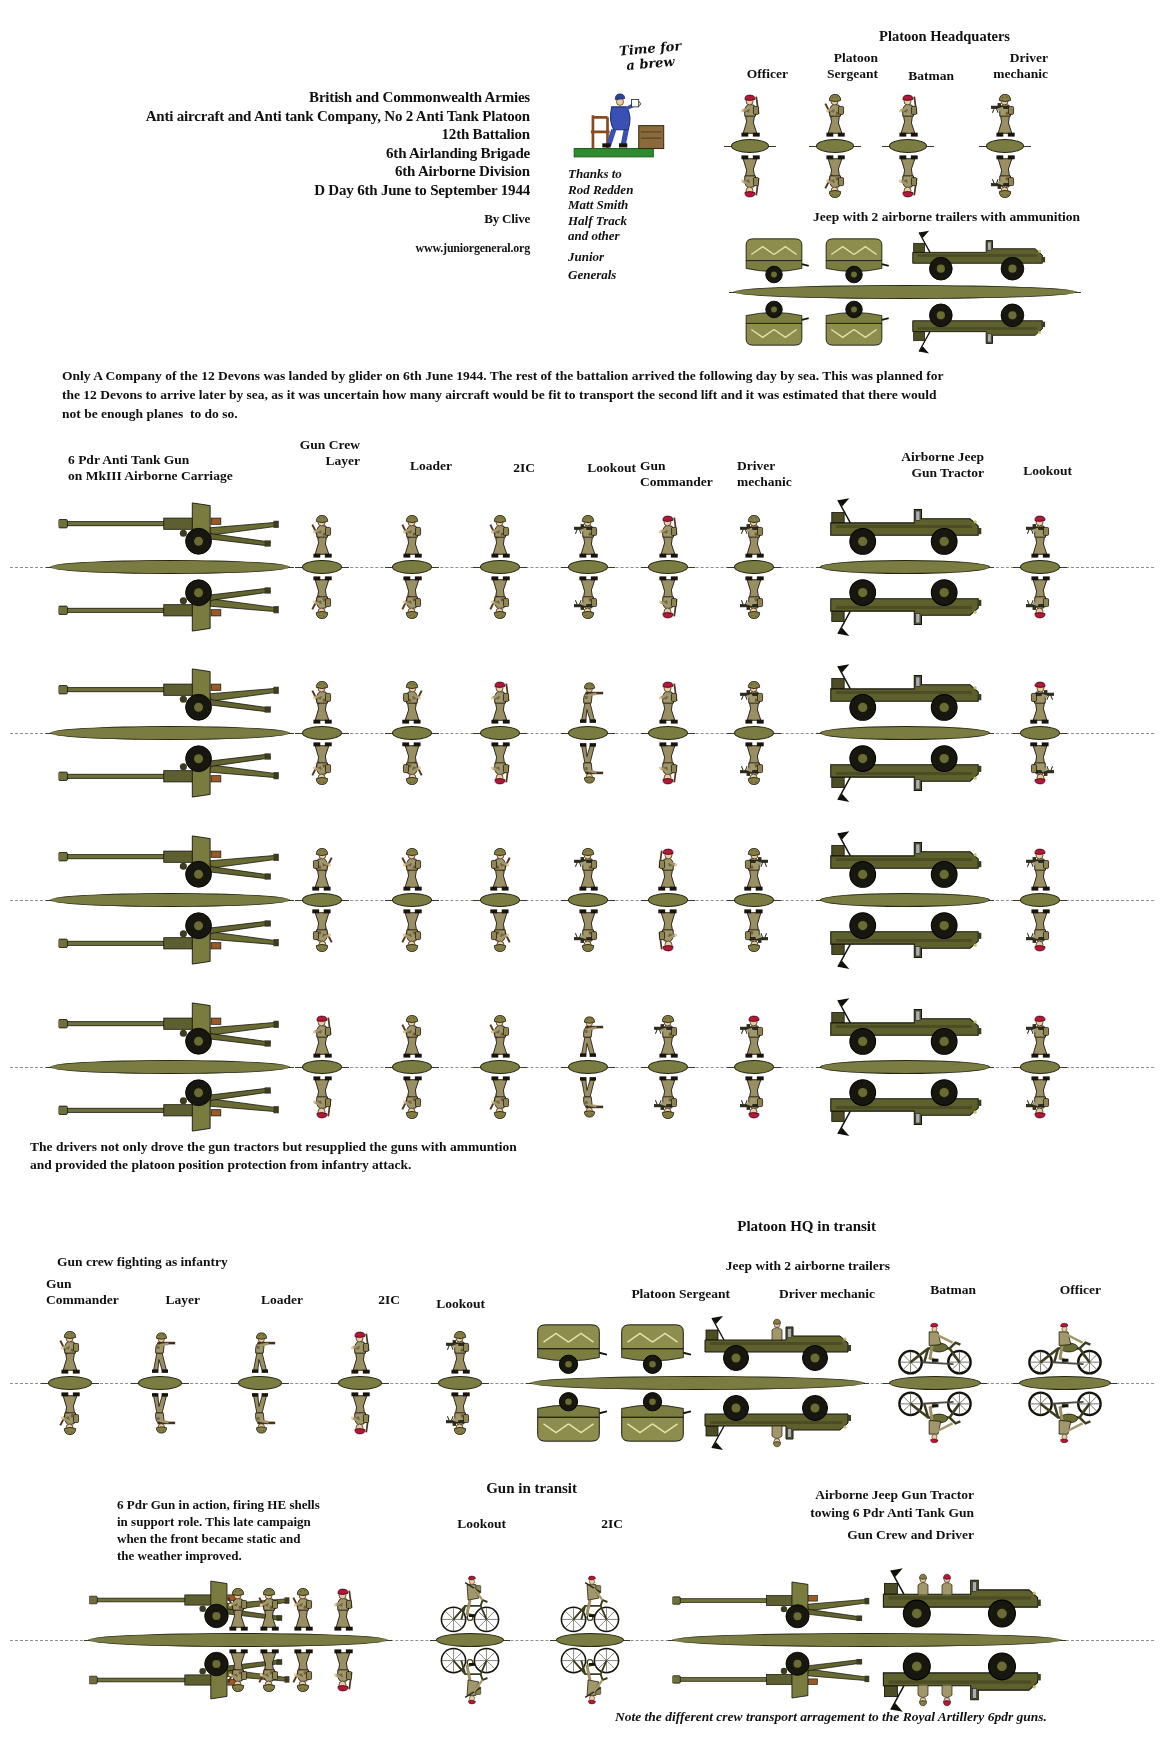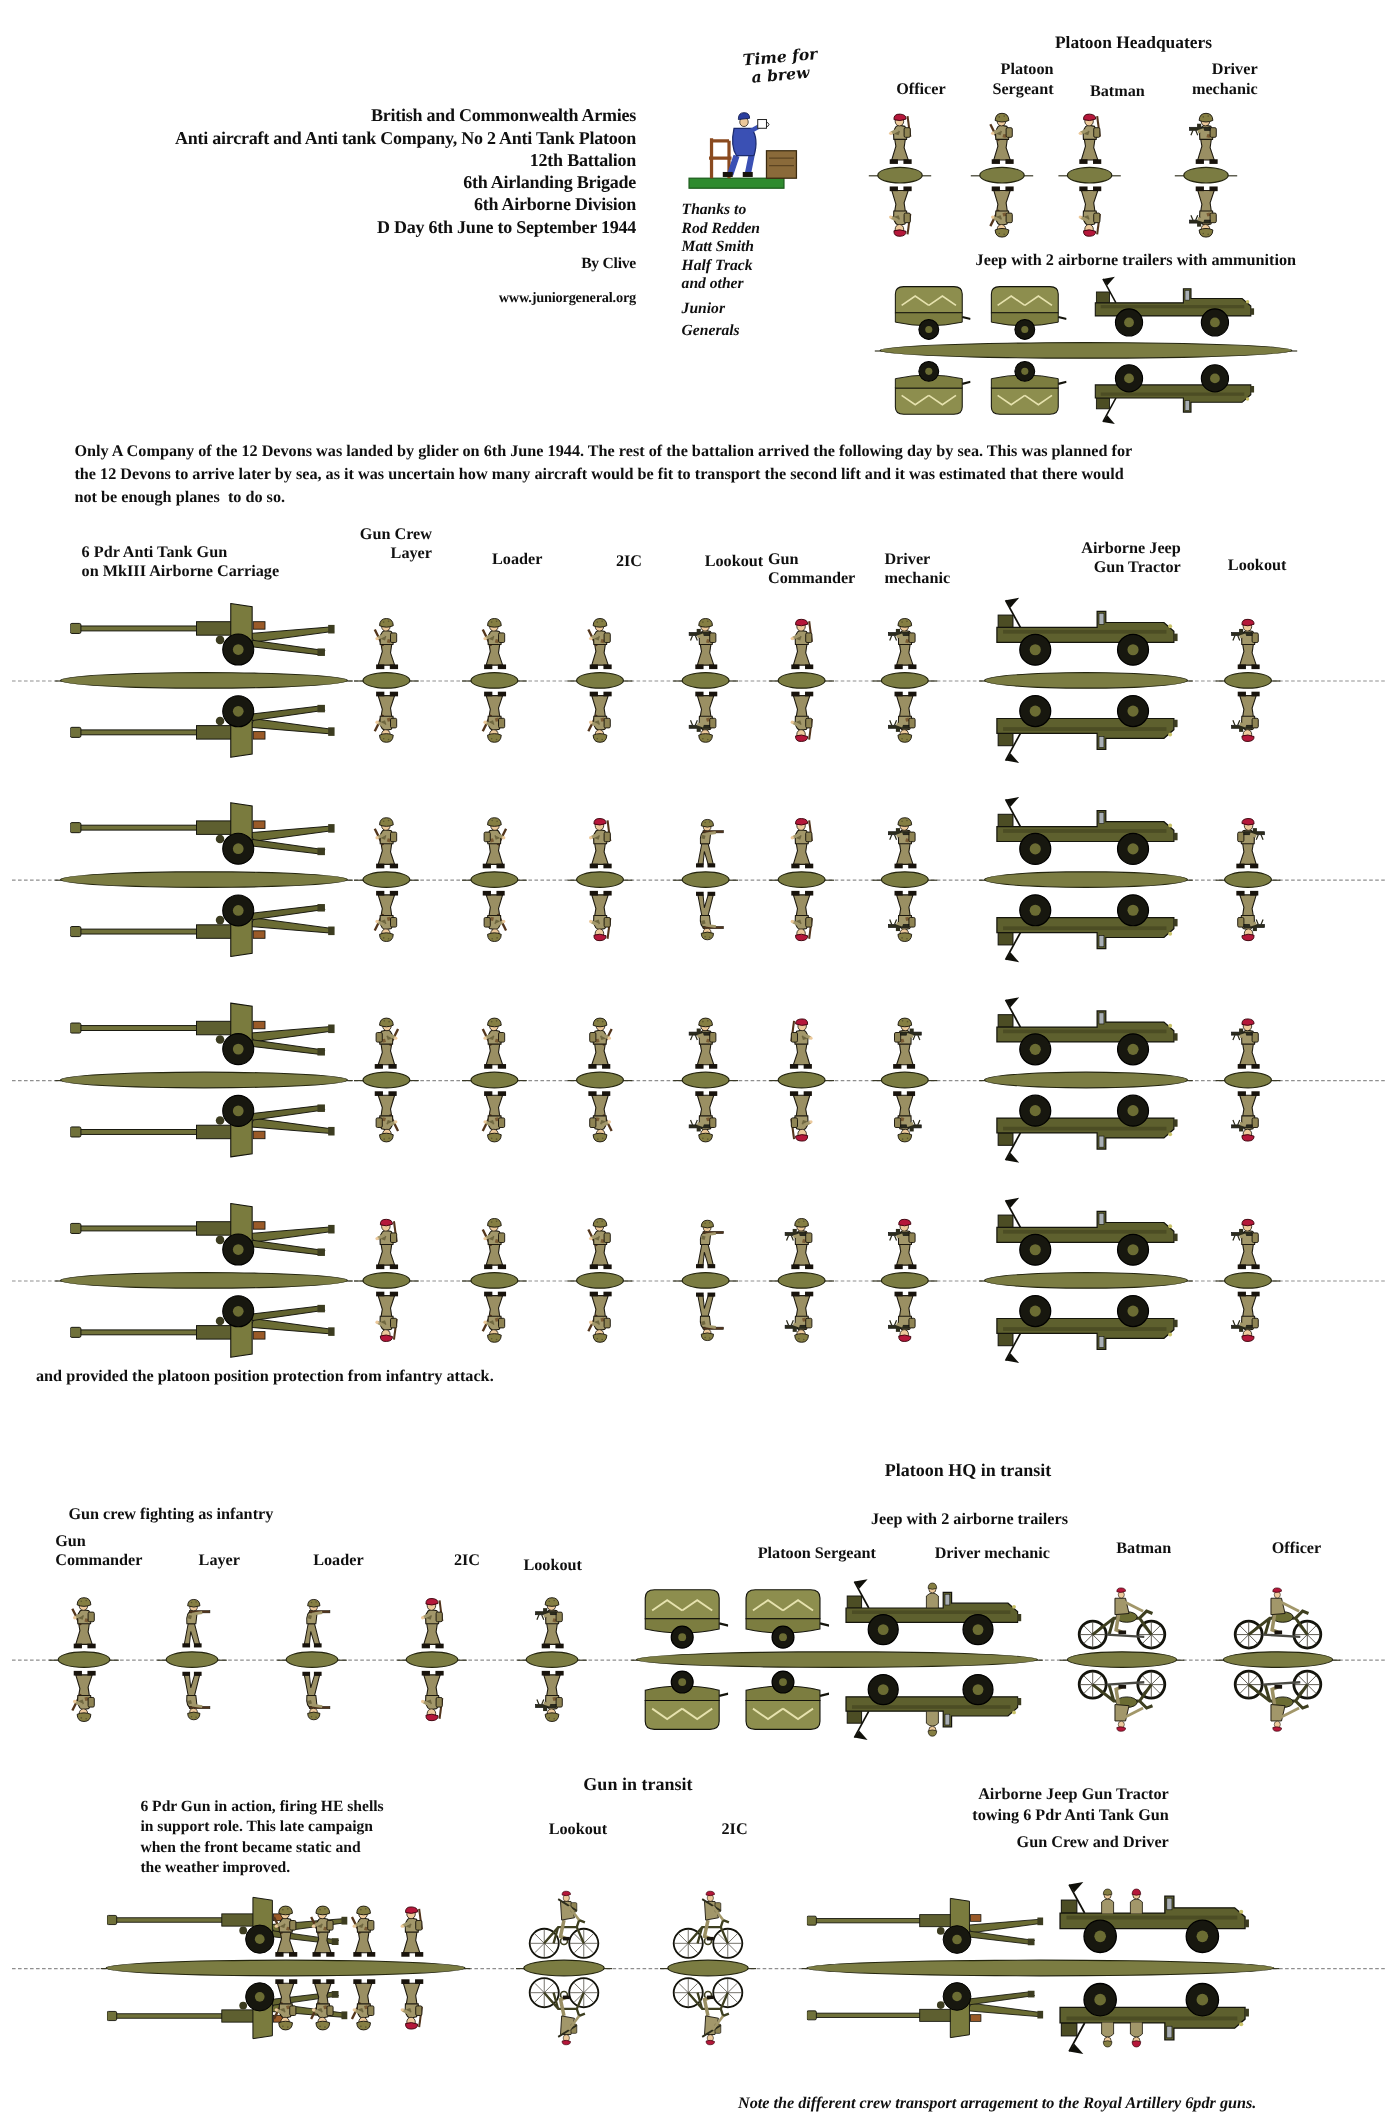--- a/index.html
+++ b/index.html
@@ -838,20 +838,21 @@
       <div class="base" style="left:3px;right:3px"></div>
         <div class="half flip" aria-hidden="true">
           <svg class="fig" width="30" height="48" viewBox="0 0 26 42">
             <use href="#s-kneel-beret-bren"></use>
           </svg>
         </div>
       </div>
   </div>
 
   <div class="abs" style="left:30px;top:1138px;width:575px">
+    <div class="note-line">The drivers not only drove the gun tractors but resupplied the guns with ammuntion</div>
     <div class="note-line">and provided the platoon position protection from infantry attack.</div>
   </div>
 
   <div class="abs ctr h15" style="left:516px;top:1218px;width:360px">Platoon HQ in transit</div>
   <div class="abs lbl" style="left:57px;top:1254px">Gun crew fighting as infantry</div>
   <div class="abs lbl ml" style="left:46px;top:1276px">Gun
 Commander</div>
   <div class="abs ctr lbl" style="left:140px;top:1292px;width:60px">Layer</div>
   <div class="abs ctr lbl" style="left:233px;top:1292px;width:70px">Loader</div>
   <div class="abs ctr lbl" style="left:340px;top:1292px;width:60px">2IC</div>
@@ -1086,15 +1087,15 @@
         <svg class="free" style="left:208px" width="162" height="69" viewBox="0 0 150 64">
             <use href="#s-jeep"></use>
           </svg>
         <svg class="free" style="left:242px;bottom:38px" width="46" height="26" viewBox="0 0 46 26">
             <use href="#s-seated-two"></use>
           </svg>
       </div>
       </div>
   </div>
 
-  <div class="abs ctr footer-note" style="left:347px;top:1745px;width:700px">Note the different crew transport arragement to the Royal Artillery 6pdr guns.</div>
+  <div class="abs ctr footer-note" style="left:347px;top:1709px;width:700px">Note the different crew transport arragement to the Royal Artillery 6pdr guns.</div>
 
 </div>
 
 </body></html>

